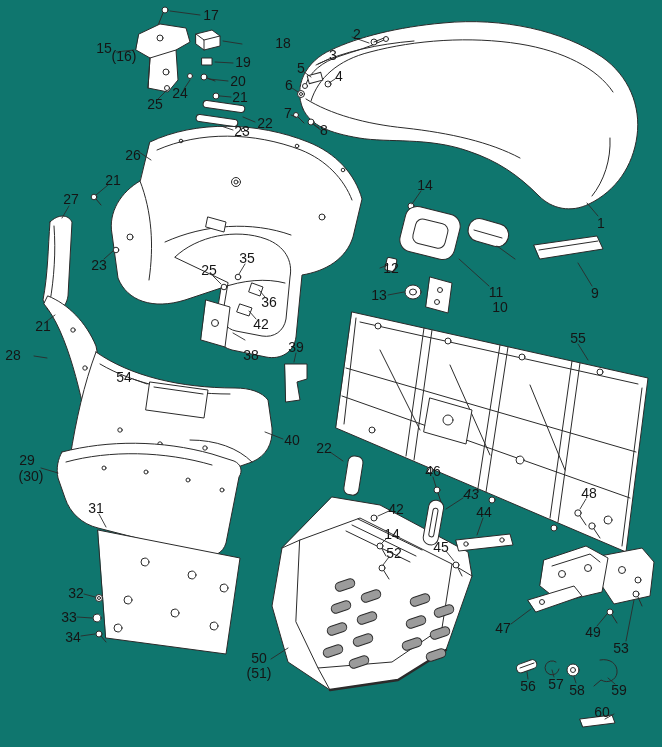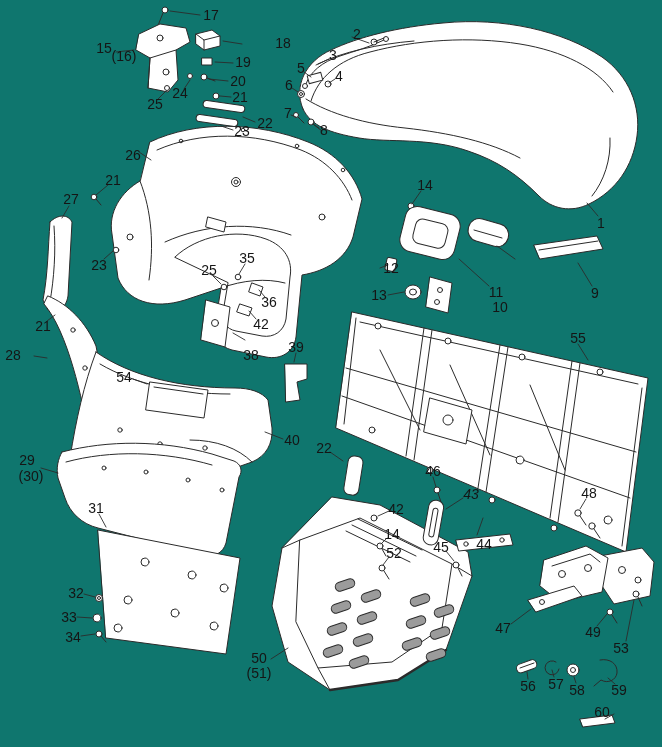--- a/index.html
+++ b/index.html
@@ -293,21 +293,21 @@
       <span class="callout" style="left: 124px; top: 377px;">54</span>
       <span class="callout" style="left: 296px; top: 347px;">39</span>
       <span class="callout" style="left: 578px; top: 338px;">55</span>
       <span class="callout" style="left: 292px; top: 440px;">40</span>
       <span class="callout" style="left: 324px; top: 448px;">22</span>
       <span class="callout" style="left: 27px; top: 460px;">29</span>
       <span class="callout" style="left: 31px; top: 476px;">(30)</span>
       <span class="callout" style="left: 433px; top: 471px;">46</span>
       <span class="callout" style="left: 471px; top: 494px; font-style: italic;">43</span>
       <span class="callout" style="left: 589px; top: 493px;">48</span>
-      <span class="callout" style="left: 484px; top: 512px; margin-top: 32px;">44</span>
+      <span class="callout" style="left: 484px; top: 512px;">44</span>
       <span class="callout" style="left: 396px; top: 509px;">42</span>
       <span class="callout" style="left: 392px; top: 534px;">14</span>
       <span class="callout" style="left: 394px; top: 553px;">52</span>
       <span class="callout" style="left: 441px; top: 547px;">45</span>
       <span class="callout" style="left: 96px; top: 508px;">31</span>
       <span class="callout" style="left: 76px; top: 593px;">32</span>
       <span class="callout" style="left: 69px; top: 617px;">33</span>
       <span class="callout" style="left: 73px; top: 637px;">34</span>
       <span class="callout" style="left: 503px; top: 628px;">47</span>
       <span class="callout" style="left: 593px; top: 632px;">49</span>

